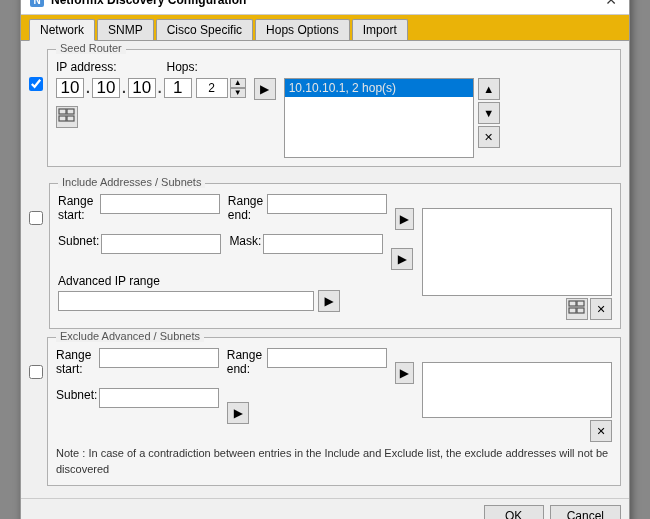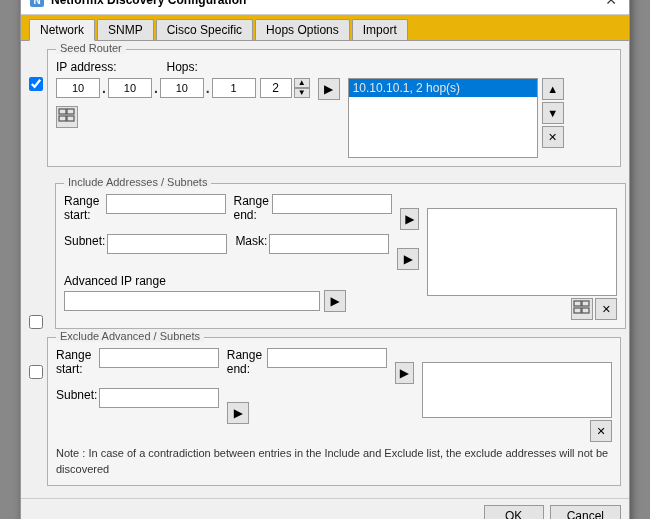--- a/index.html
+++ b/index.html
@@ -82,26 +82,26 @@
       padding: 0 4px;
       font-size: 11px;
       color: #555;
     }
     .ip-input-group {
       display: flex;
       align-items: center;
       gap: 1px;
     }
     .ip-segment {
-      width: 44px;
+      width: 28px;
       height: 20px;
       border: 1px solid #999;
       text-align: center;
       background: #fff;
-      font-size: 11px;
+      font-size: 17px;
       padding: 1px;
     }
     .ip-dot {
       font-size: 14px;
       font-weight: bold;
       color: #333;
       margin: 0 1px;
     }
     .hops-group {
       display: flex;
@@ -327,21 +327,21 @@
                 <button class="icon-btn">▲</button>
                 <button class="icon-btn">▼</button>
                 <button class="icon-btn">✕</button>
               </div>
             </div>
           </div>
         </div>
       </div>
     </div>
 
-    <div style="display:flex; align-items:flex-end; gap:12px; margin-bottom:8px;">
+    <div style="display:flex; align-items:flex-start; gap:6px; margin-bottom:8px;">
       <input type="checkbox" class="section-checkbox" style="margin-top: 28px;">
       <div class="include-section">
         <div class="section-label">Include Addresses / Subnets</div>
         <div style="margin-top:4px;">
           <div style="display:flex; gap:8px; align-items:flex-start;">
             <div style="flex:1;">
               <div class="fields-row">
                 <div class="field-group">
                   <span>Range start:</span>
                   <input class="text-input" type="text" style="">

